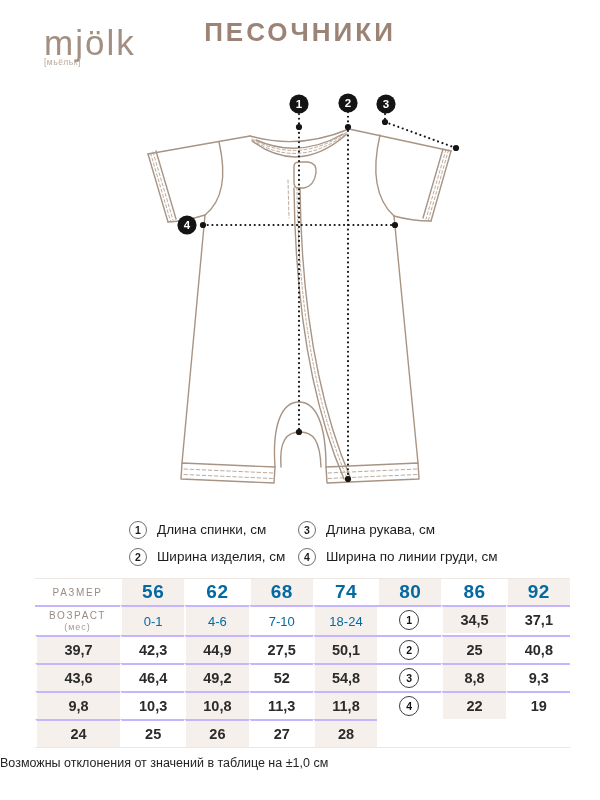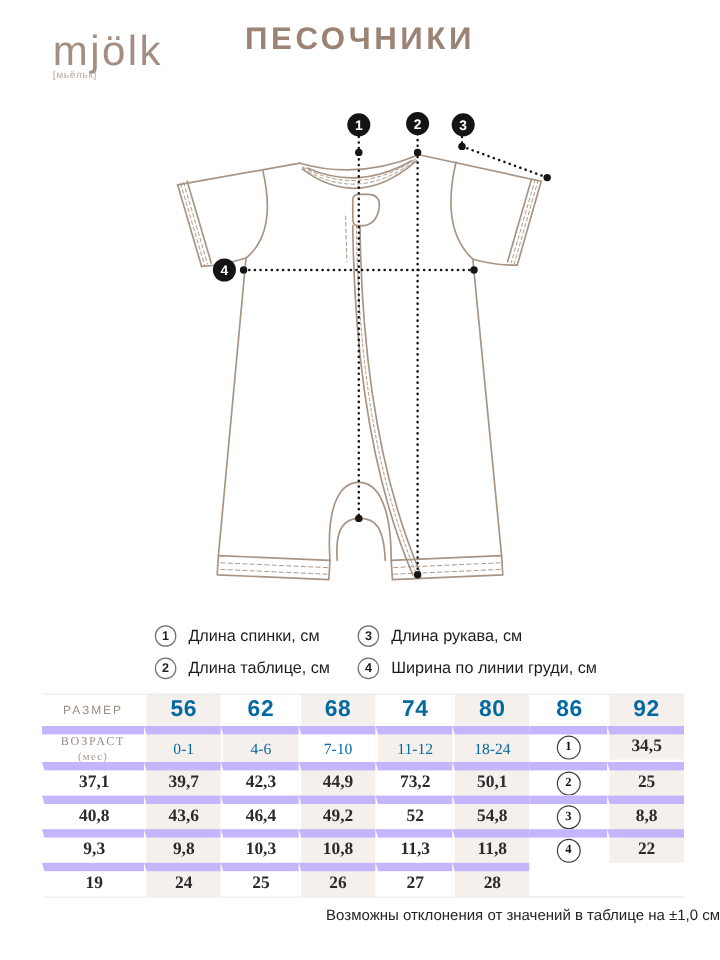--- a/index.html
+++ b/index.html
@@ -39,35 +39,35 @@
     position:absolute;left:35px;top:578px;width:535px;
     display:grid;grid-template-columns:85px repeat(7,1fr);
     border-top:1px solid #ece7e2;border-bottom:1px solid #ece7e2;
   }
   .cell{
     display:flex;flex-direction:column;align-items:center;justify-content:center;
     box-sizing:border-box;background:#fff;
   }
   .cell.band{background:#f5f0ec;}
   .cell:not(.c-first){border-left:2px solid #fff;}
-  .cell.bt{border-top:7px solid #c4b5fd;font-family:Liberation Serif, serif;}
+  .cell.bt{border-top:2px solid #c4b5fd;}
   .r0{height:26px;align-items:center;} .r1{height:30px;} .r2,.r3,.r4,.r5{height:28px;}
   .c-sizeval{font-size:19px;font-weight:bold;color:#0369a1;letter-spacing:.5px;}
   .c-ageval{font-size:13px;color:#0369a1;}
   .c-label{font-size:10px;letter-spacing:1.6px;color:#988d83;}
   .c-label-sub{font-size:9px;letter-spacing:1px;color:#a49a90;margin-top:1px;}
   .c-val{font-size:14.5px;font-weight:bold;color:#2b2b2b;}
   .tbl-circle{
     width:20px;height:20px;border-radius:50%;border:1.2px solid #3d3d3d;box-sizing:border-box;
     display:flex;align-items:center;justify-content:center;
     font-size:10.5px;font-weight:bold;color:#111;background:#fff;
   }
   
   .note{
-    position:absolute;left:0;top:756px;width:100%;text-align:right;
+    position:absolute;left:0;top:756px;width:100%;text-align:left;
     font-size:12.5px;color:#242424;
   }
 </style>
 </head>
 <body>
 
 <div class="logo">
   <div class="logo-main">mjölk</div>
   <div class="logo-sub">[мьёльк]</div>
 </div>
@@ -162,21 +162,21 @@
   </g>
 </svg>
 
 <div class="legend">
     <div class="legend-item">
       <span class="lg-circle">1</span>
       <span class="lg-text">Длина спинки, см</span>
     </div>
     <div class="legend-item">
       <span class="lg-circle">2</span>
-      <span class="lg-text">Длина таблице, см</span>
+      <span class="lg-text">Ширина изделия, см</span>
     </div>
     <div class="legend-item">
       <span class="lg-circle">3</span>
       <span class="lg-text">Длина рукава, см</span>
     </div>
     <div class="legend-item">
       <span class="lg-circle">4</span>
       <span class="lg-text">Ширина по линии груди, см</span>
     </div>
   </div>
@@ -213,23 +213,20 @@
     <div class="cell r1 bt band">
       <div class="c-ageval">0-1</div>
     </div>
     <div class="cell r1 bt band">
       <div class="c-ageval">4-6</div>
     </div>
     <div class="cell r1 bt">
       <div class="c-ageval">7-10</div>
     </div>
     <div class="cell r1 bt band">
-      <div class="c-ageval">11-12</div>
-    </div>
-    <div class="cell r1 bt band">
       <div class="c-ageval">18-24</div>
     </div>
     <div class="cell c-first r2 bt">
       <div class="tbl-circle">1</div>
     </div>
     <div class="cell r2 bt band">
       <div class="c-val">34,5</div>
     </div>
     <div class="cell r2 bt">
       <div class="c-val">37,1</div>
@@ -237,21 +234,21 @@
     <div class="cell r2 bt band">
       <div class="c-val">39,7</div>
     </div>
     <div class="cell r2 bt">
       <div class="c-val">42,3</div>
     </div>
     <div class="cell r2 bt band">
       <div class="c-val">44,9</div>
     </div>
     <div class="cell r2 bt">
-      <div class="c-val">73,2</div>
+      <div class="c-val">27,5</div>
     </div>
     <div class="cell r2 bt band">
       <div class="c-val">50,1</div>
     </div>
     <div class="cell c-first r3 bt">
       <div class="tbl-circle">2</div>
     </div>
     <div class="cell r3 bt band">
       <div class="c-val">25</div>
     </div>

